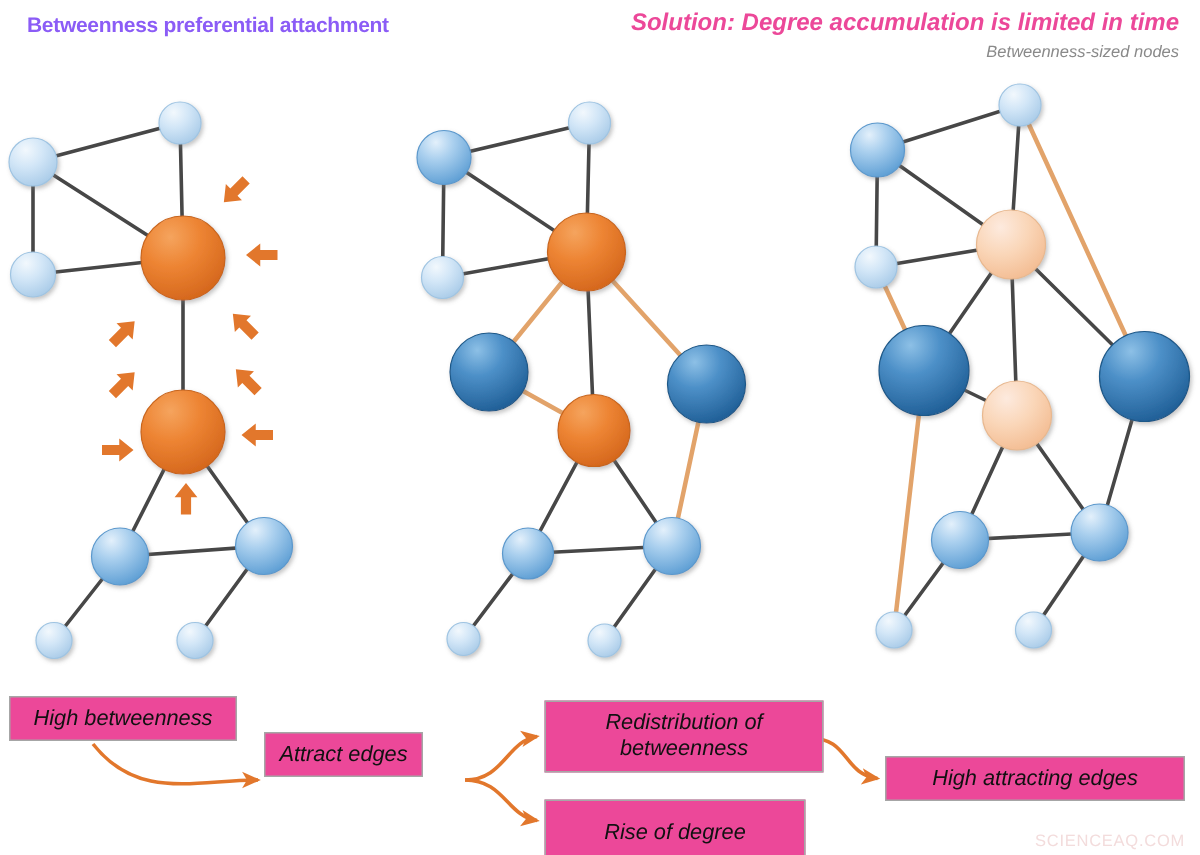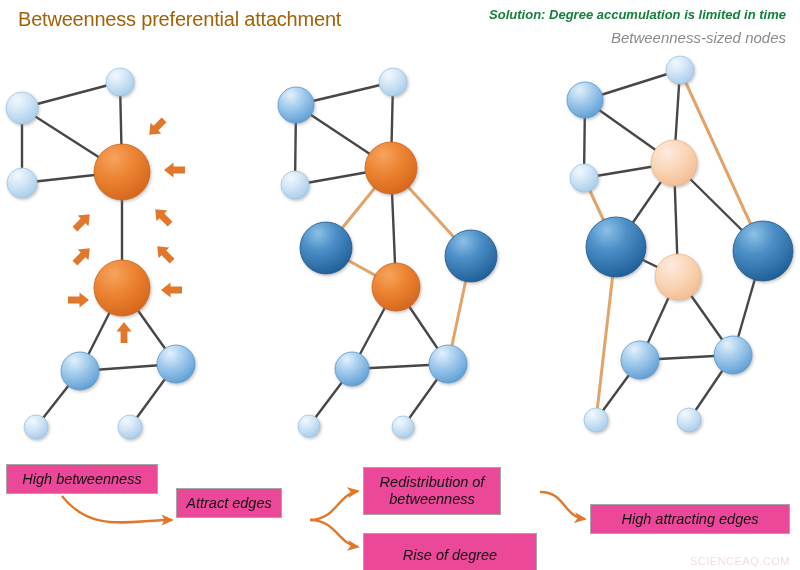--- a/index.html
+++ b/index.html
@@ -7,31 +7,31 @@
     width:800px;height:570px;
     background:#ffffff;
     font-family:"Liberation Sans", sans-serif;
     overflow:hidden;
     position:relative;
   }
   #root{position:relative;width:800px;height:570px;}
 
   .title{
     position:absolute;left:18px;top:8px;
-    font-size:20px;font-weight:normal;color:#a16207;
+    font-size:14px;font-weight:bold;color:#8b5cf6;
     letter-spacing:-0.2px;
   }
   .solution{
     position:absolute;right:14px;top:7px;
-    font-size:13px;font-style:italic;font-weight:600;
-    color:#15803d;text-align:right;white-space:nowrap;
+    font-size:16px;font-style:italic;font-weight:600;
+    color:#ec4899;text-align:right;white-space:nowrap;
   }
   .subcaption{
     position:absolute;right:14px;top:29px;
-    font-size:15px;font-style:italic;
+    font-size:11px;font-style:italic;
     color:#8a8a8a;text-align:right;white-space:nowrap;
   }
 
   svg.net{position:absolute;left:0;top:0;width:800px;height:450px;}
 
   .watermark{
     position:absolute;left:690px;top:555px;
     font-size:11px;color:#f3dcdc;letter-spacing:0.5px;
     font-family:"Liberation Sans", sans-serif;
   }
@@ -278,21 +278,21 @@
           <path d="M 540 42 C 566 42, 562 66, 585 69" fill="none" stroke="#e2772c" stroke-width="2.4" marker-end="url(#flowHead)"></path>
         </g>
     </svg>
 
     <div class="fbox" style="left:6px;top:464px;width:152px;height:30px;">
       <span>High betweenness</span>
     </div>
     <div class="fbox" style="left:176px;top:488px;width:106px;height:30px;">
       <span>Attract edges</span>
     </div>
-    <div class="fbox" style="left:363px;top:467px;width:138px;height:48px;">
+    <div class="fbox" style="left:363px;top:467px;width:186px;height:48px;">
       <span>Redistribution of betweenness</span>
     </div>
     <div class="fbox" style="left:363px;top:533px;width:174px;height:45px;">
       <span>Rise of degree</span>
     </div>
     <div class="fbox" style="left:590px;top:504px;width:200px;height:30px;">
       <span>High attracting edges</span>
     </div>
   </div>
 

